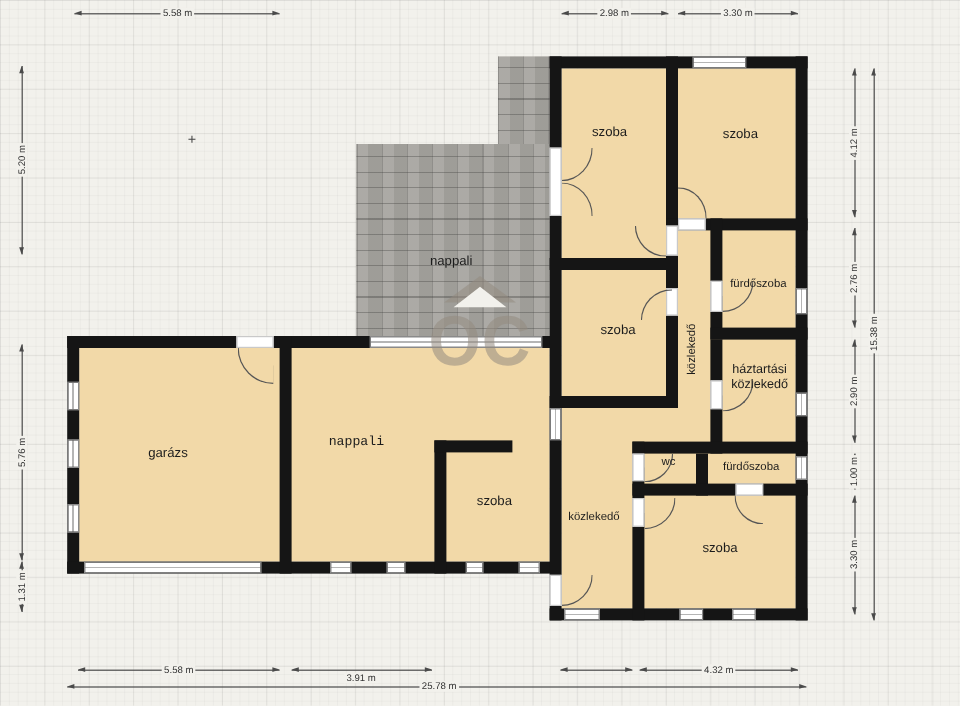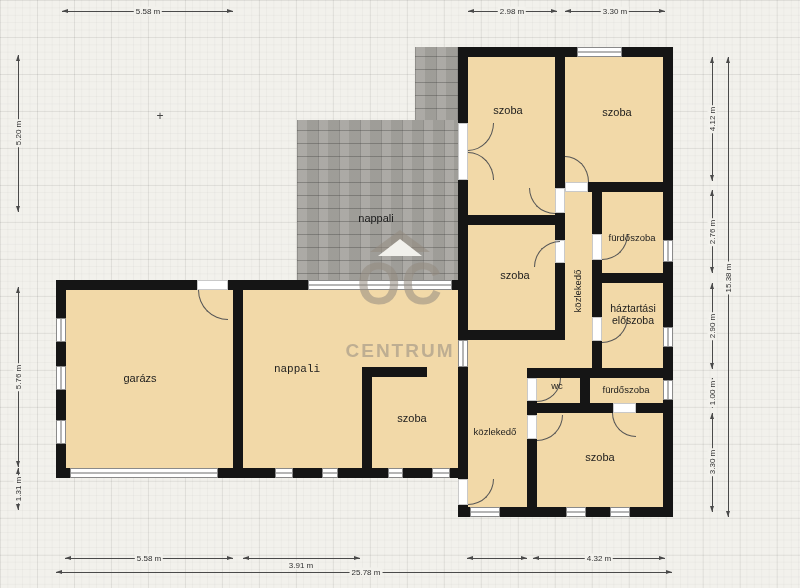--- a/index.html
+++ b/index.html
@@ -135,32 +135,31 @@
   <div class="arc br" style="left:602px;top:234px;width:26px;height:26px;"></div>
   <div class="arc br" style="left:602px;top:317px;width:26px;height:26px;"></div>
   <div class="arc br" style="left:537px;top:378px;width:24px;height:24px;"></div>
   <div class="arc br" style="left:537px;top:415px;width:26px;height:26px;"></div>
   <div class="arc bl" style="left:612px;top:413px;width:24px;height:24px;"></div>
   <div class="arc br" style="left:468px;top:479px;width:26px;height:26px;"></div>
 
   <div class="wm-roof" style="left:400px;top:230px;"></div>
   <div class="wm-roof-inner" style="left:400px;top:239px;"></div>
   <div class="wm wm-oc" style="left:400px;top:256px;">OC</div>
-  <div class="wm wm-line" style="left:400px;top:339px;">CENTRUM</div>
 
   <div class="rlabel" style="left:140px;top:378px;">garázs</div>
   <div class="rlabel" style="left:297px;top:369px;font-family:Liberation Mono, monospace;">nappali</div>
   <div class="rlabel" style="left:412px;top:418px;">szoba</div>
   <div class="rlabel" style="left:376px;top:218px;">nappali</div>
   <div class="rlabel" style="left:508px;top:110px;">szoba</div>
   <div class="rlabel" style="left:617px;top:112px;">szoba</div>
   <div class="rlabel" style="left:515px;top:275px;">szoba</div>
   <div class="rlabel" style="left:600px;top:457px;">szoba</div>
   <div class="rlabel small" style="left:632px;top:237px;">fürdőszoba</div>
-  <div class="rlabel wrap" style="left:633px;top:314px;width:64px;">háztartási előszoba</div>
+  <div class="rlabel wrap" style="left:633px;top:314px;width:64px;">háztartási közlekedő</div>
   <div class="rlabel small vert" style="left:577px;top:291px;">közlekedő</div>
   <div class="rlabel small" style="left:557px;top:385px;">wc</div>
   <div class="rlabel small" style="left:626px;top:389px;">fürdőszoba</div>
   <div class="rlabel small" style="left:495px;top:431px;">közlekedő</div>
 
   <div class="plus" style="left:160px;top:116px;">+</div>
 
   <div class="dim-h" style="left:62px;top:11px;width:171px;"></div>
   <div class="dlabel" style="left:148px;top:11px;">5.58 m</div>
   <div class="dim-h" style="left:468px;top:11px;width:89px;"></div>

